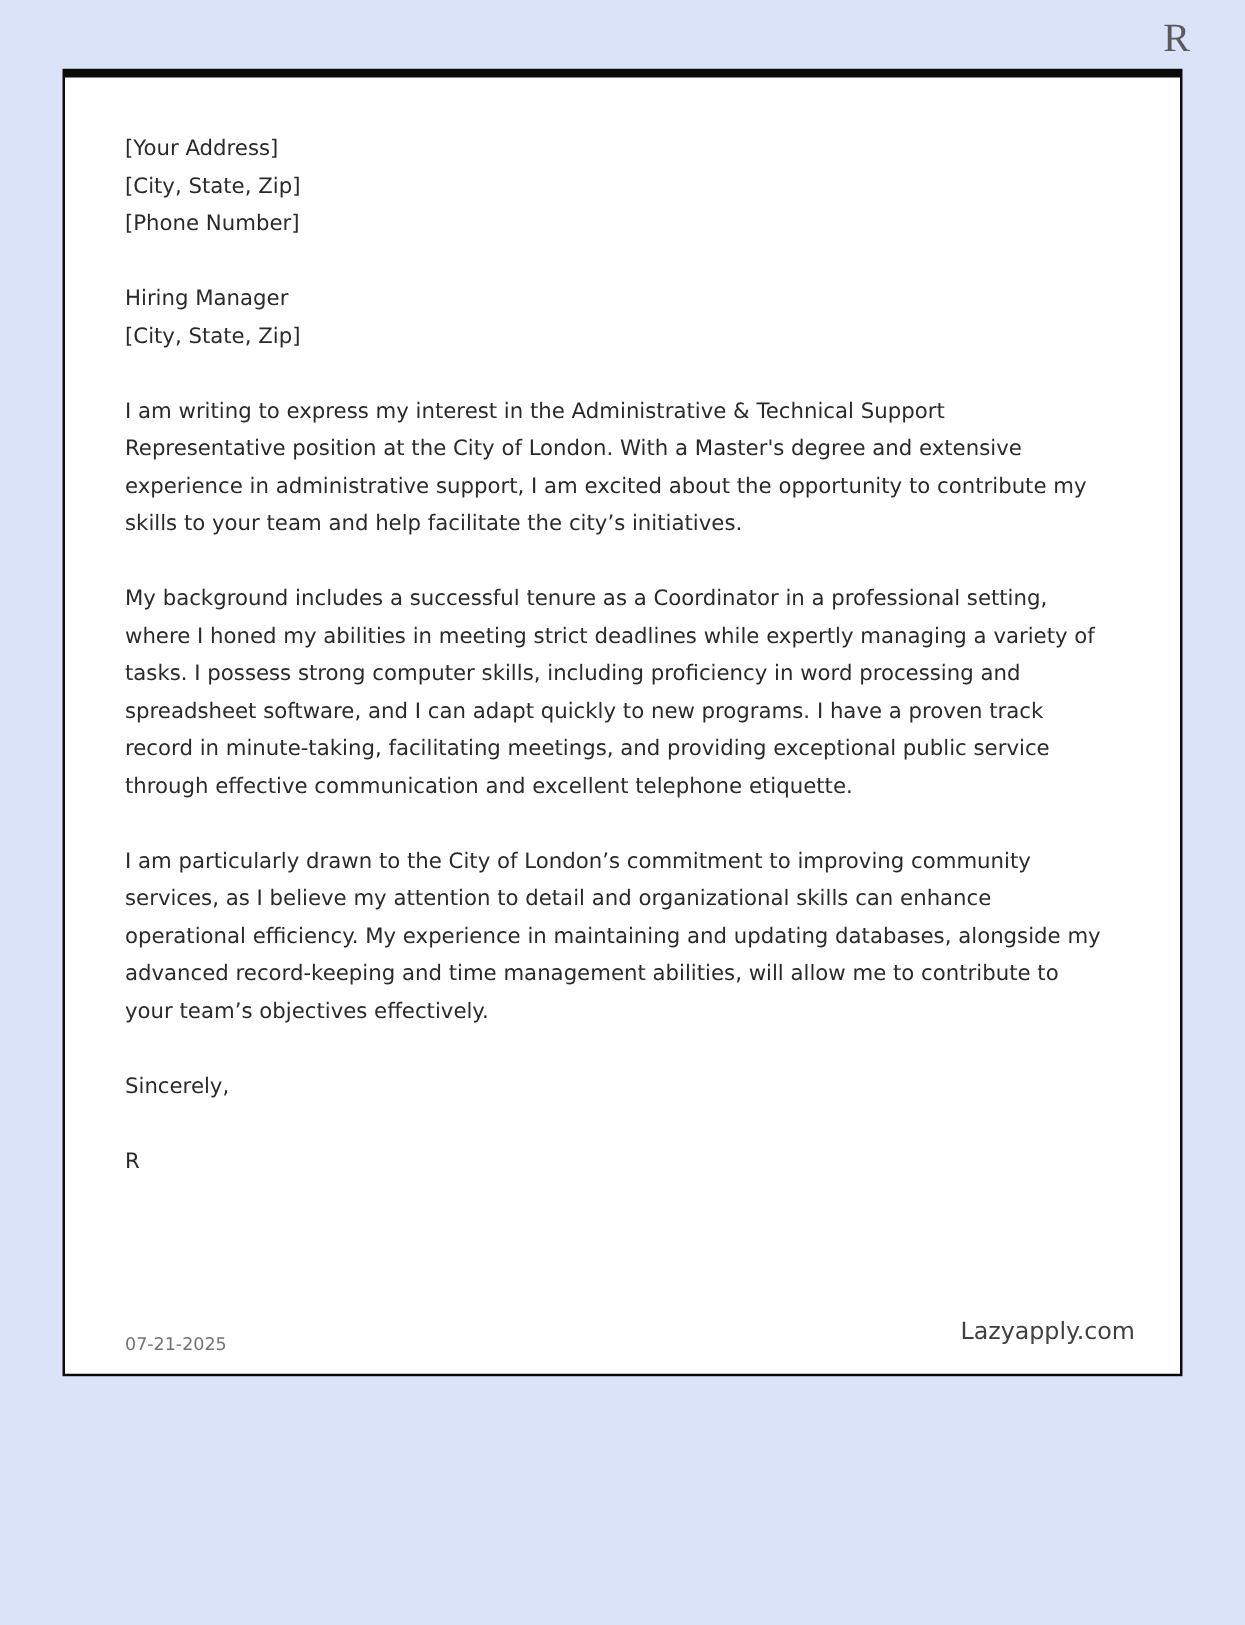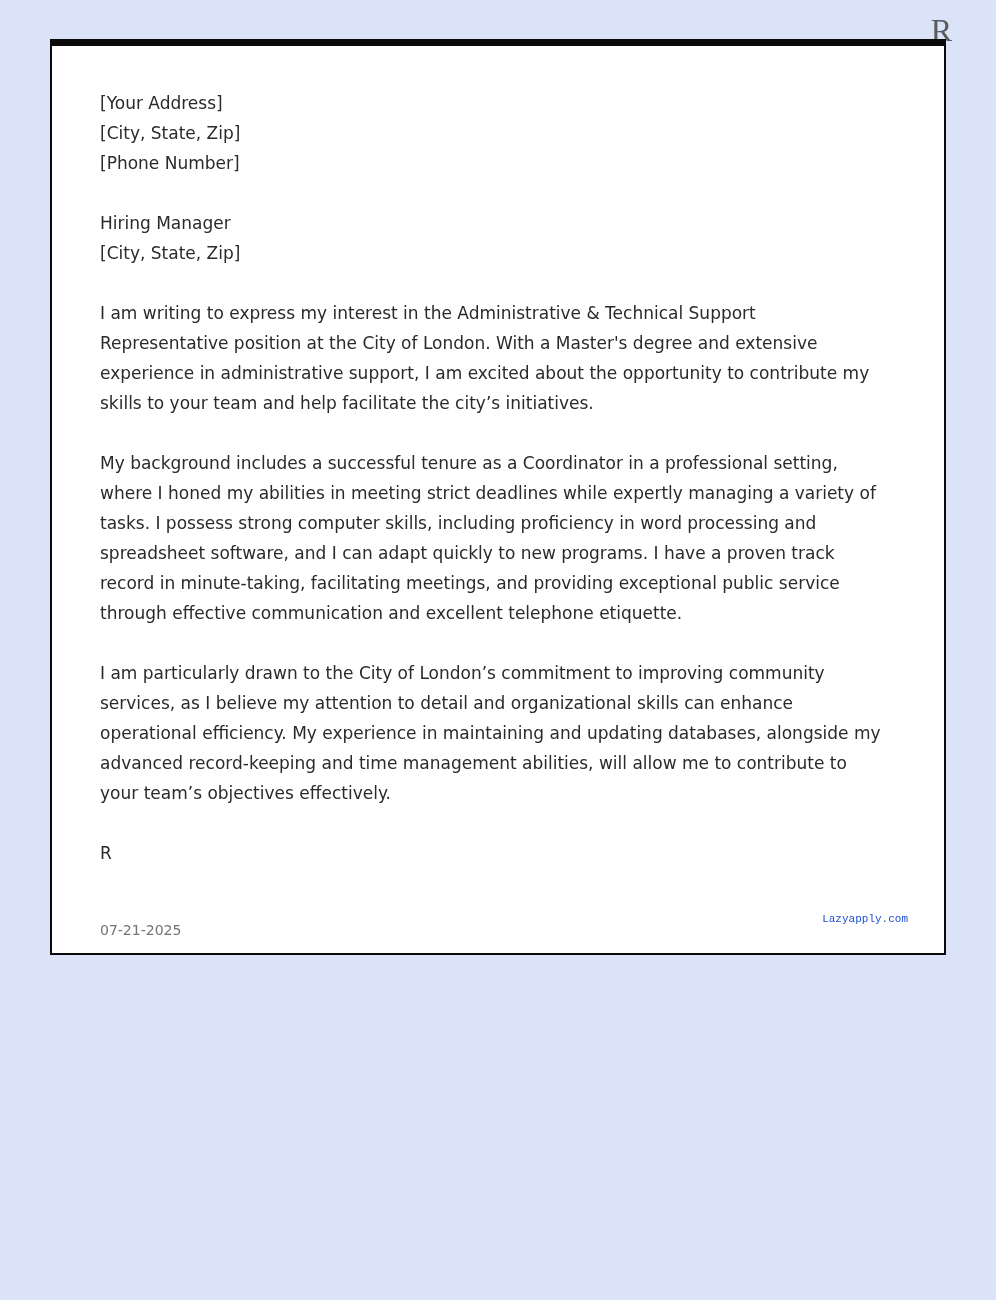--- a/index.html
+++ b/index.html
@@ -19,23 +19,23 @@
     position: absolute;
     top: 12px;
     right: 44px;
     font-family: "Liberation Serif", "DejaVu Serif", serif;
     font-size: 32px;
     color: #5a5a5a;
   }
   .page {
     position: absolute;
     left: 50px;
-    top: 39px;
+    top: 55px;
     width: 896px;
-    height: 916px;
+    height: 1046px;
     background: #ffffff;
     border: 2px solid #0a0a0a;
     border-top: 7px solid #0a0a0a;
   }
   .content {
     padding: 42px 56px 0 48px;
     color: #2a2a2a;
     font-size: 17px;
     line-height: 30px;
   }
@@ -50,24 +50,23 @@
     left: 48px;
     bottom: 12px;
     color: #737373;
     font-size: 14px;
     line-height: 22px;
   }
   .watermark {
     position: absolute;
     right: 36px;
     bottom: 26px;
-    color: #1d4ed8;
-    font-size: 11px;
+    color: #404040;
+    font-size: 19px;
     line-height: 15px;
-    font-family: Liberation Mono, monospace;
   }
 </style>
 </head>
 <body>
 
 <div class="canvas">
 
   <div class="brand-logo">R</div>
 
   <div class="page">
@@ -82,20 +81,21 @@
       <div class="block">
         <span class="line">Hiring Manager</span>
         <span class="line">[City, State, Zip]</span>
       </div>
 
 
       <p class="para">I am writing to express my interest in the Administrative &amp; Technical Support Representative position at the City of London. With a Master's degree and extensive experience in administrative support, I am excited about the opportunity to contribute my skills to your team and help facilitate the city’s initiatives.</p>
       <p class="para">My background includes a successful tenure as a Coordinator in a professional setting, where I honed my abilities in meeting strict deadlines while expertly managing a variety of tasks. I possess strong computer skills, including proficiency in word processing and spreadsheet software, and I can adapt quickly to new programs. I have a proven track record in minute-taking, facilitating meetings, and providing exceptional public service through effective communication and excellent telephone etiquette.</p>
       <p class="para">I am particularly drawn to the City of London’s commitment to improving community services, as I believe my attention to detail and organizational skills can enhance operational efficiency. My experience in maintaining and updating databases, alongside my advanced record-keeping and time management abilities, will allow me to contribute to your team’s objectives effectively.</p>
 
+      <div class="closing">Sincerely,</div>
 
       <div class="signature">R</div>
 
     </div>
 
     <div class="letter-date">07-21-2025</div>
     <div class="watermark">Lazyapply.com</div>
   </div>
 
 </div>

